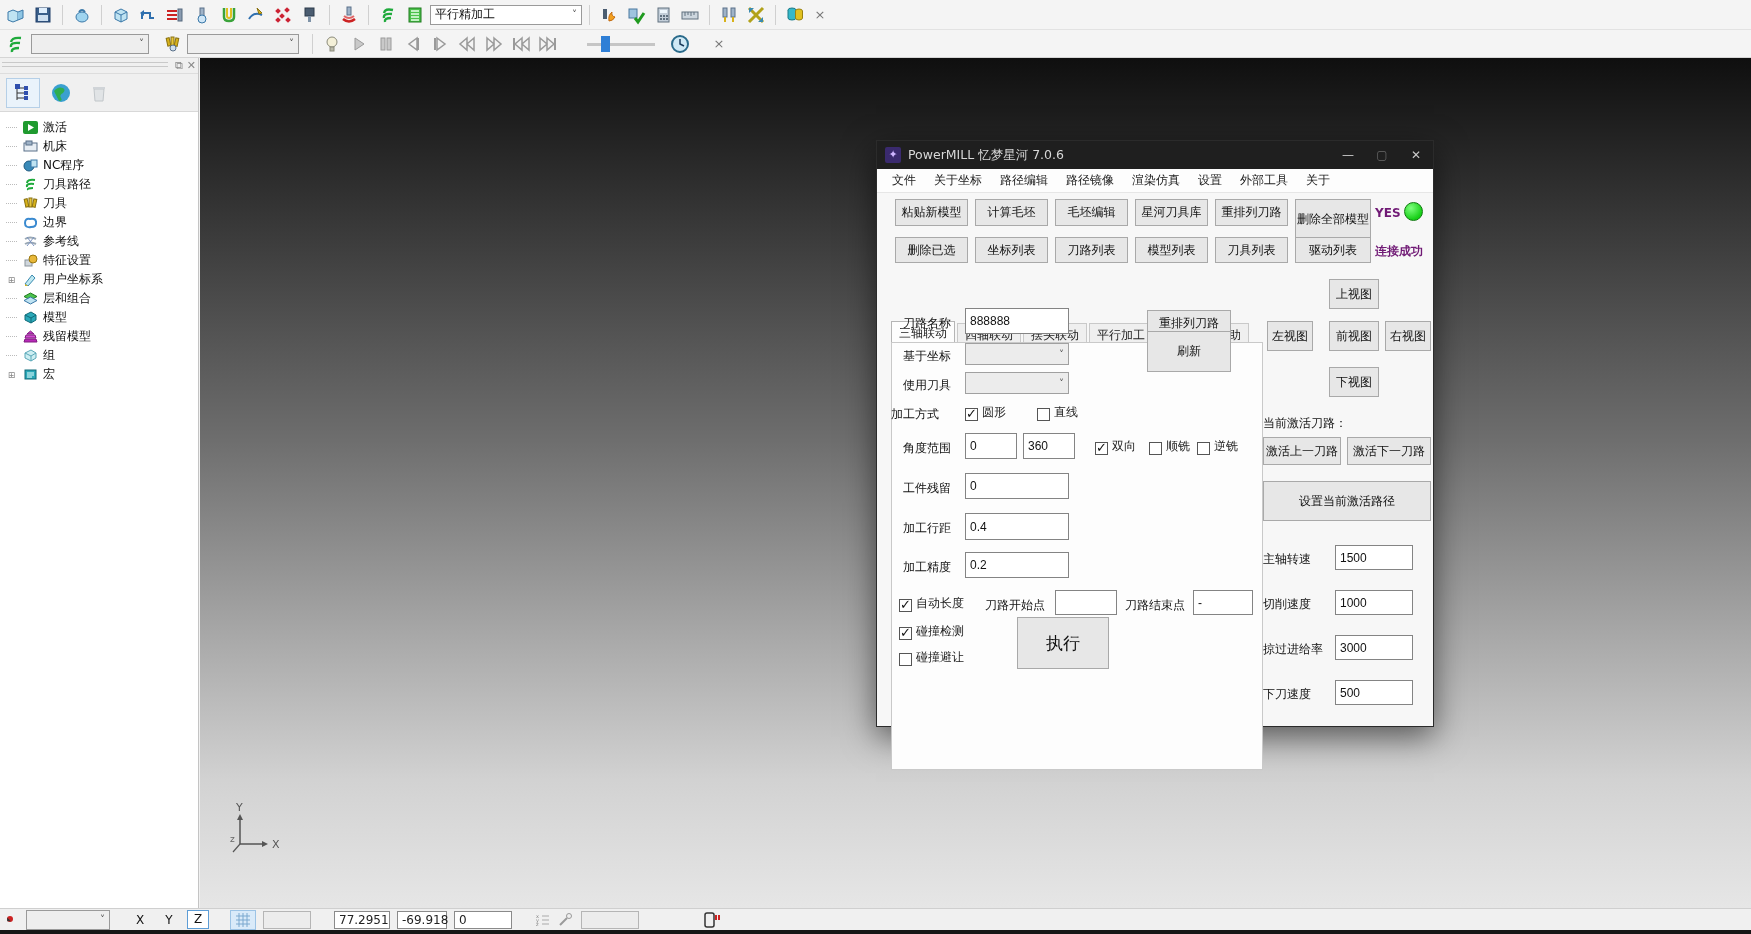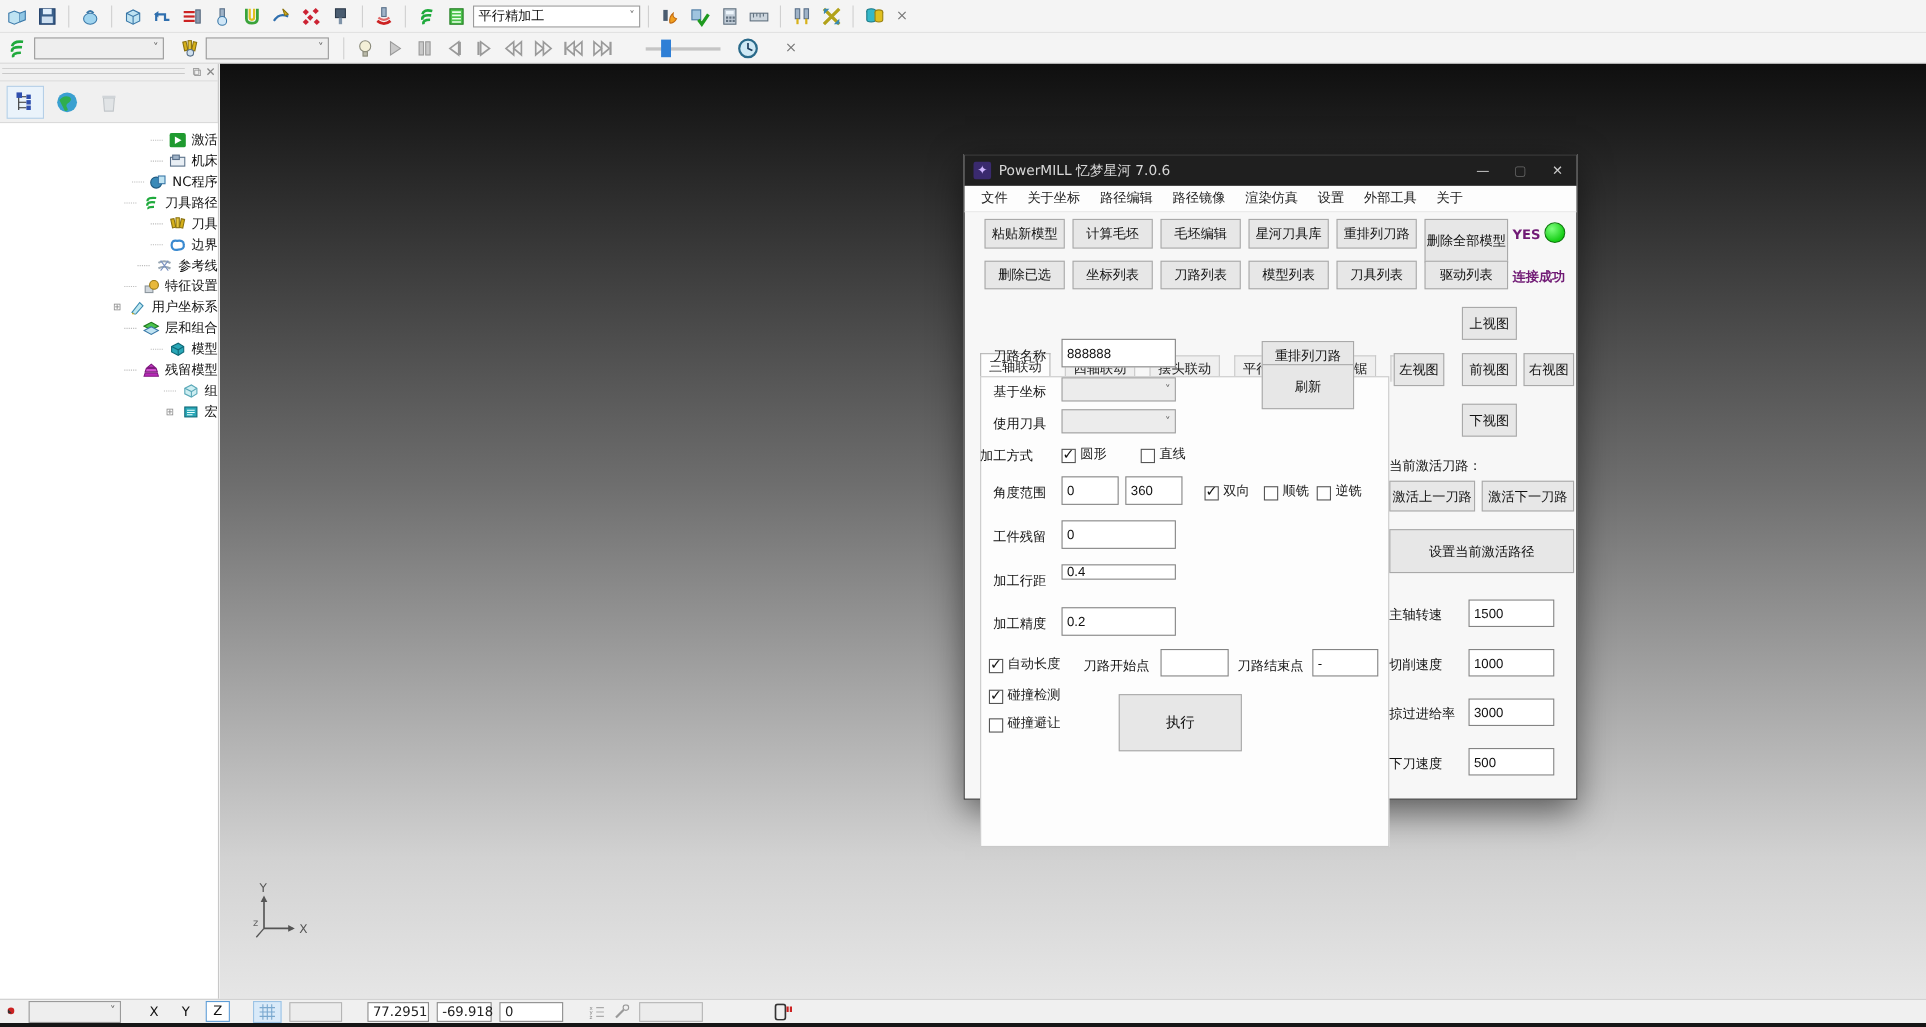--- a/index.html
+++ b/index.html
@@ -25,21 +25,21 @@
   
   #explorer { position:absolute; left:0; top:58px; width:199px; height:850px; background:#f0f0f0; border-right:1px solid #c4c4c4; display:flex; flex-direction:column; }
   .exp-grip { height:16px; position:relative; border-bottom:1px solid #ddd; }
   .exp-grip .lines { position:absolute; left:2px; right:30px; top:4px; height:7px;
      background:repeating-linear-gradient(to bottom,#c9c9c9 0 1px,transparent 1px 4px); }
   .exp-grip .wc { position:absolute; right:2px; top:1px; color:#888; font-size:11px; display:flex; gap:4px; }
   .exp-toolbar { height:38px; display:flex; align-items:center; gap:4px; padding:0 6px; border-bottom:1px solid #d8d8d8; }
   .exp-btn { width:34px; height:30px; display:flex; align-items:center; justify-content:center; border:1px solid transparent; }
   .exp-btn.active { border-color:#b5cfe7; background:#eaf3fb; }
   .exp-tree { flex:1; background:#ffffff; padding:6px 0 0 6px; overflow:hidden; }
-  .tree-row { display:flex; align-items:center; height:19px; gap:5px; white-space:nowrap;justify-content:flex-end; }
+  .tree-row { display:flex; align-items:center; height:19px; gap:5px; white-space:nowrap; }
   .tree-row .exp-node { width:11px; text-align:center; color:#888; font-size:9px; flex:none; }
   .tree-row .dots { width:11px; border-top:1px dotted #bbb; flex:none; }
   .tree-ico { width:16px; height:14px; flex:none; display:flex; align-items:center; justify-content:center; }
   .tree-lbl { font-size:12px; color:#111; }
   
   #canvas { position:absolute; left:200px; top:58px; width:1551px; height:850px;
     background:linear-gradient(to bottom,#0f0f0f 0%,#353535 18%,#6e6e6e 45%,#a8a8a8 68%,#d2d2d2 85%,#e6e6e6 100%); }
   #triad { position:absolute; left:28px; bottom:48px; }
   
   #dialog { position:absolute; left:876px; top:140px; width:558px; height:587px; background:#f7f7f7;
@@ -55,21 +55,21 @@
   .btn { position:absolute; background:#e7e7e7; border:1px solid #a9a9a9; font-size:12px; color:#111;
      display:flex; align-items:center; justify-content:center; text-align:center; cursor:default; }
   .field { position:absolute; background:#fff; border:1px solid #848484; font-size:12px; color:#111; padding:0 4px; display:flex; align-items:center; }
   .combo { position:absolute; background:#ececec; border:1px solid #a0a0a0; display:flex; align-items:center; justify-content:flex-end; padding-right:4px; color:#555; font-size:10px; }
   .lbl { position:absolute; font-size:12px; color:#111; white-space:nowrap; }
   .magenta { color:#701a75; font-weight:bold; }
   .cb { display:inline-block; width:13px; height:13px; background:#fff; border:1px solid #555; position:relative; vertical-align:-2px; margin-right:4px; flex:none; }
   .cb.checked::after { content:"✓"; position:absolute; left:0; top:-3px; font-size:13px; font-weight:bold; color:#111; }
   .cbrow { position:absolute; font-size:12px; display:flex; align-items:flex-end; white-space:nowrap; }
   .tabs { position:absolute; left:14px; top:128px; display:flex; align-items:flex-end; }
-  .tab { border:1px solid #c9c9c9; border-bottom:none; background:#efefef; padding:3px 7px 3px; font-size:12px; margin-right:13px; color:#222; }
+  .tab { border:1px solid #c9c9c9; border-bottom:none; background:#efefef; padding:3px 7px 3px; font-size:12px; margin-right:2px; color:#222; }
   .tab.active { background:#fdfdfd; padding-bottom:5px; border-color:#b5b5b5; }
   .tabpanel { position:absolute; left:14px; top:149px; width:372px; height:428px; background:#fdfdfd; border:1px solid #c9c9c9; }
   .status-dot { position:absolute; width:19px; height:19px; border-radius:50%; background:radial-gradient(circle at 35% 30%,#7dff7d,#17cf17 70%); border:1px solid #0d7a0d; }
   
   #statusbar { position:absolute; left:0; top:908px; width:1751px; height:22px; background:#f0f0f0; border-top:1px solid #cfcfcf;
     display:flex; align-items:center; gap:7px; padding:0 5px; }
   .sb-box { height:18px; border:1px solid #8a8a8a; background:#fff; display:flex; align-items:center; padding:0 4px; font-size:12px; }
   .sb-sunken { height:18px; border:1px solid #b5b5b5; background:#ececec; }
   .sb-axis { width:22px; text-align:center; font-size:12px; color:#111; }
   .sb-axis.on { background:#fff; border:1px solid #5d9dd6; height:19px; line-height:17px; }
@@ -642,21 +642,21 @@
           </div>
         <div class="cbrow" style="left:320px; top:245px;">
             <span class="cb"></span>
             <span>逆铣</span>
           </div>
 
         <div class="lbl" style="left:26px; top:287px;">工件残留</div>
         <input class="field" style="left: 88px; top: 280px; width: 104px; height: 26px;" value="0">
 
         <div class="lbl" style="left:26px; top:327px;">加工行距</div>
-        <input class="field" style="left: 88px; top: 320px; width: 104px; height: 14px;" value="0.4">
+        <input class="field" style="left: 88px; top: 320px; width: 104px; height: 27px;" value="0.4">
 
         <div class="lbl" style="left:26px; top:366px;">加工精度</div>
         <input class="field" style="left: 88px; top: 359px; width: 104px; height: 26px;" value="0.2">
 
         <div class="cbrow" style="left:22px; top:402px;">
             <span class="cb checked"></span>
             <span>自动长度</span>
           </div>
         <div class="lbl" style="left:108px; top:404px;">刀路开始点</div>
         <input class="field" style="left: 178px; top: 397px; width: 62px; height: 25px;" value="">
@@ -665,21 +665,21 @@
 
         <div class="cbrow" style="left:22px; top:430px;">
             <span class="cb checked"></span>
             <span>碰撞检测</span>
           </div>
         <div class="cbrow" style="left:22px; top:456px;">
             <span class="cb"></span>
             <span>碰撞避让</span>
           </div>
 
-        <div class="btn" style="left:140px; top:438px; width:112px; height:52px; font-size:13px;">执行</div>
+        <div class="btn" style="left:140px; top:424px; width:92px; height:52px; font-size:17px;">执行</div>
 
         <div class="btn" style="left:452px; top:86px; width:50px; height:30px;">上视图</div>
         <div class="btn" style="left:390px; top:128px; width:46px; height:30px;">左视图</div>
         <div class="btn" style="left:452px; top:128px; width:50px; height:30px;">前视图</div>
         <div class="btn" style="left:508px; top:128px; width:46px; height:30px;">右视图</div>
         <div class="btn" style="left:452px; top:174px; width:50px; height:30px;">下视图</div>
 
         <div class="lbl" style="left:386px; top:222px;">当前激活刀路：</div>
         <div class="btn" style="left:386px; top:244px; width:78px; height:28px;">激活上一刀路</div>
         <div class="btn" style="left:470px; top:244px; width:84px; height:28px;">激活下一刀路</div>

